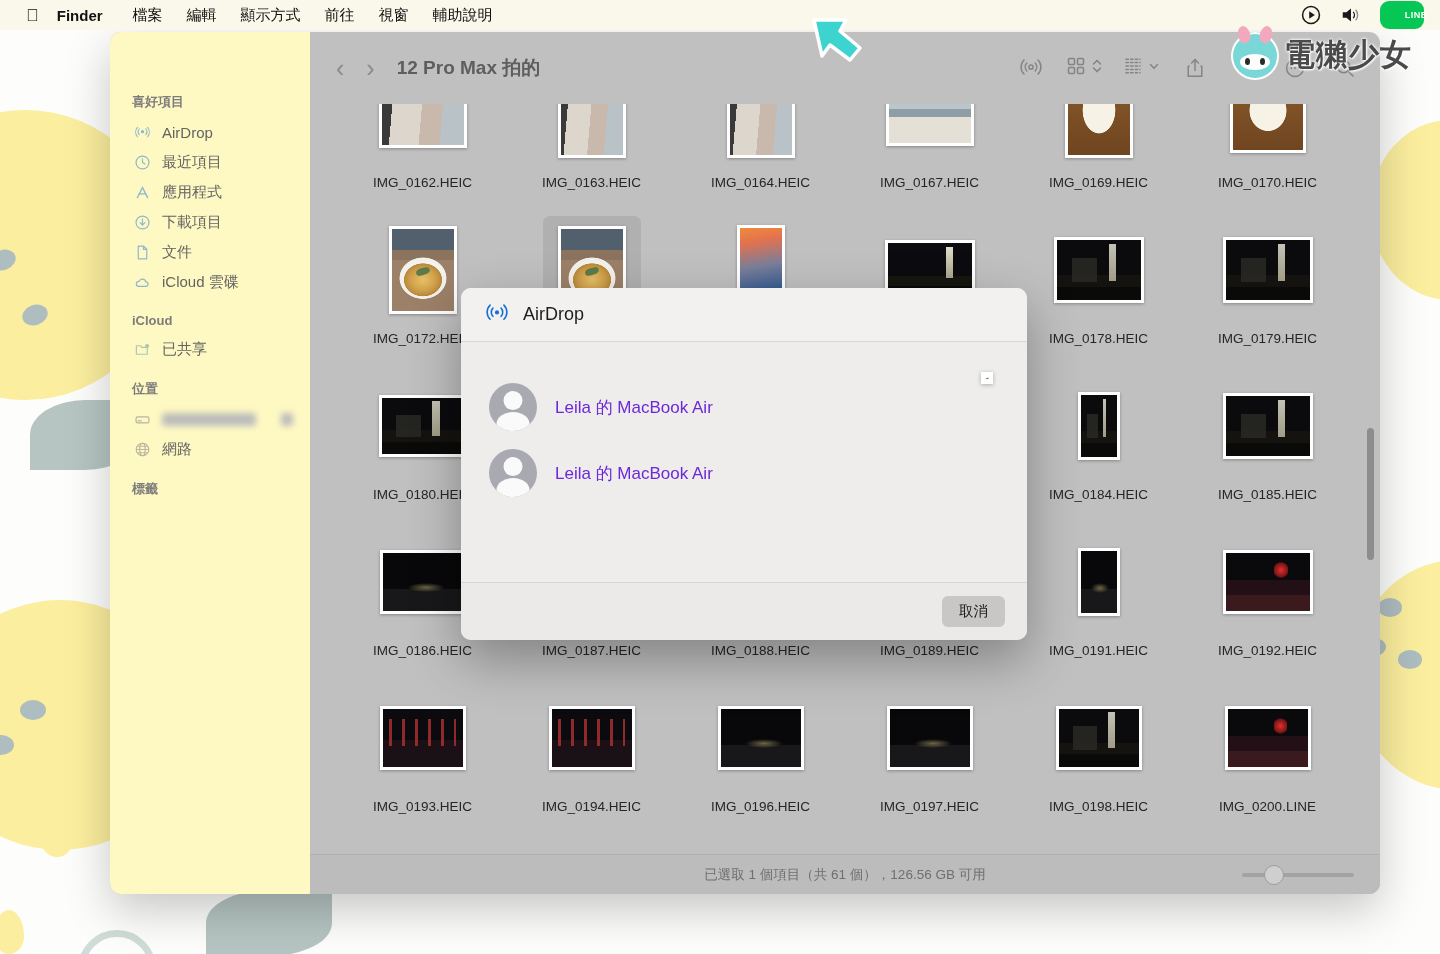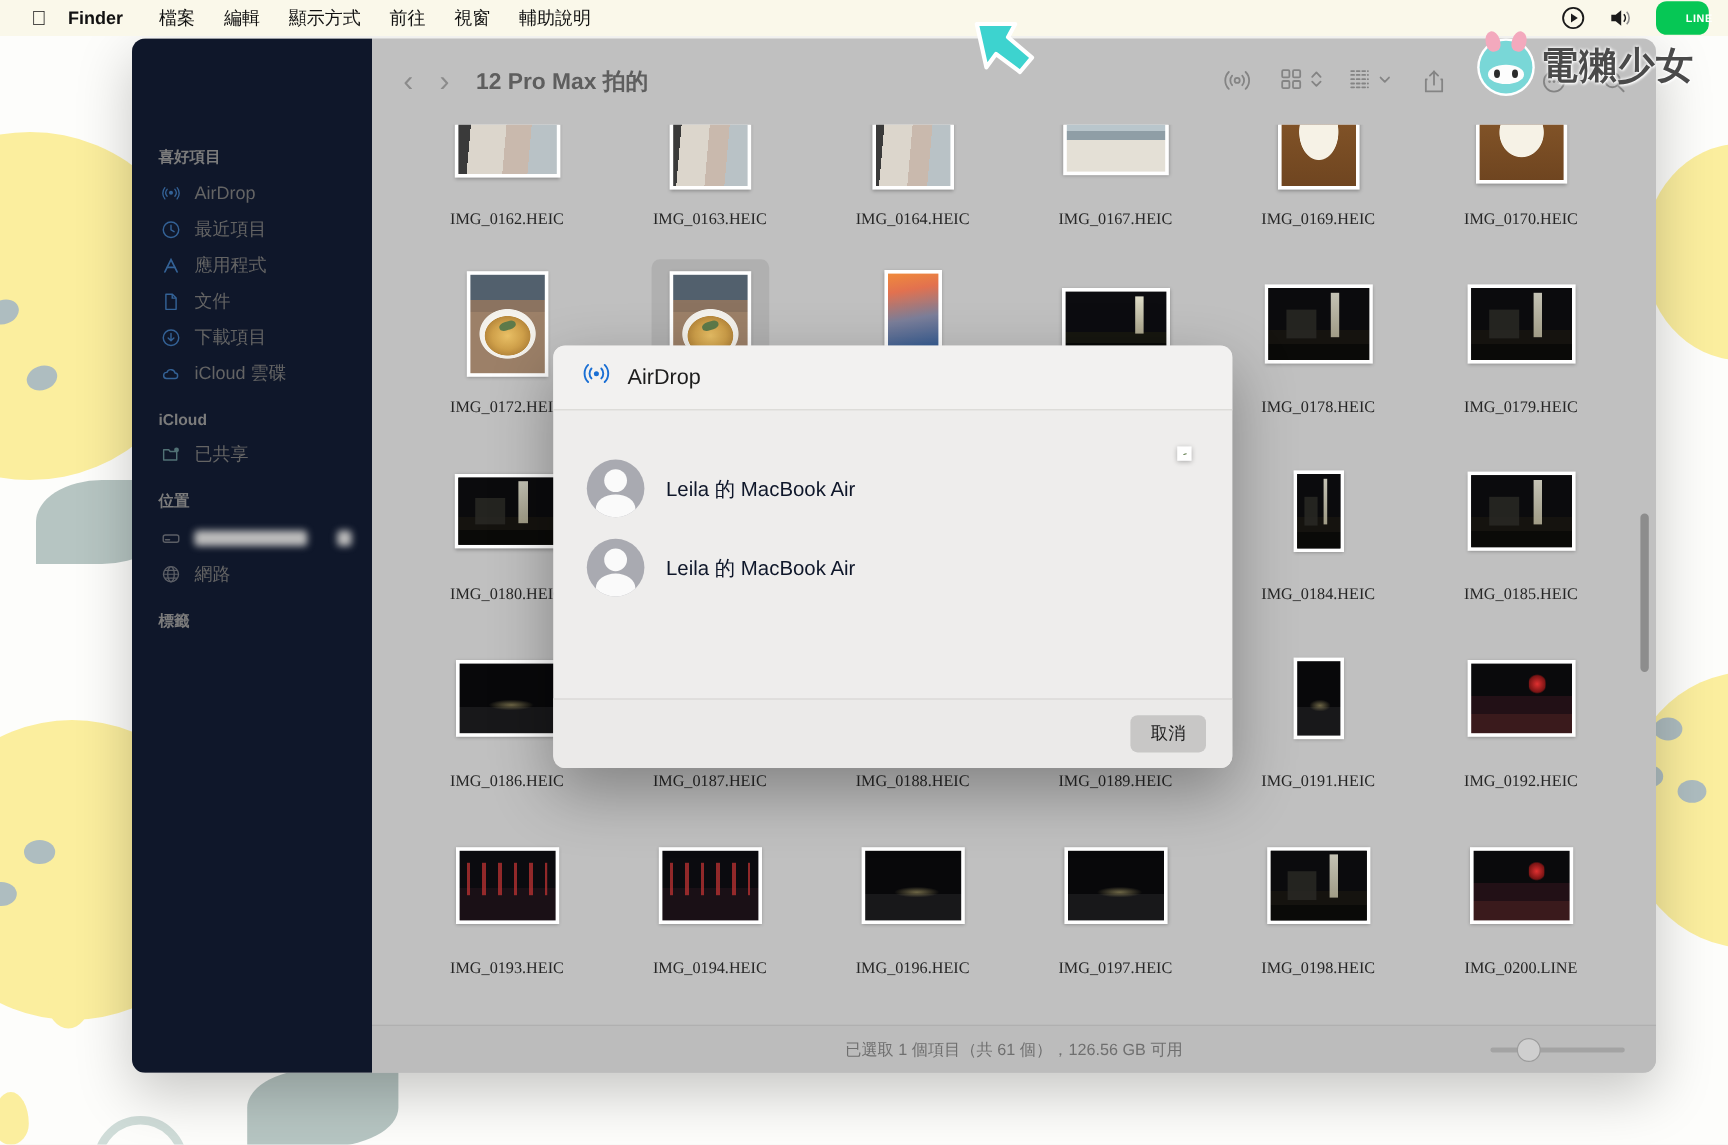--- a/index.html
+++ b/index.html
@@ -88,22 +88,22 @@
     box-shadow: 0 16px 46px rgba(0,0,0,.22);
     overflow: hidden;
     display: flex; flex-direction: column;
     z-index: 20;
   }
   #finder-body { display: flex; flex: 1; min-height: 0; }
 
   
   #sidebar {
     width: 200px;
-    background: #0f172a;
-    padding-top: 74px;
+    background: #fef9c3;
+    padding-top: 45px;
     flex-shrink: 0;
   }
   .side-head {
     font-size: 13px; font-weight: bold;
     color: #7c7c7c;
     padding: 16px 0 6px 22px;
   }
   .side-item {
     display: flex; align-items: center;
     height: 30px; padding-left: 24px;
@@ -185,21 +185,21 @@
   .fname {
     font-size: 13.5px; color: #262626;
     margin-top: 9px;
     white-space: nowrap;
   }
   .cell.selected .sel-bg {
     position: absolute;
     background: #b0b0b0;
     border-radius: 7px;
   }
-  .cell { position: relative; font-family: Liberation Serif, serif; }
+  .cell { position: relative; }
   .sel-bg {
     position: absolute; left: 50%; transform: translateX(-50%);
     top: 4px; width: 98px; height: 96px;
     background: #adadad; border-radius: 7px;
   }
 
   
   .im-pasta {
     background:
       radial-gradient(ellipse 52% 34% at 50% 62%, #e9c066 0%, #cfa04a 40%, #b8893c 58%, rgba(184,137,60,0) 60%),
@@ -330,21 +330,21 @@
   .avatar::before {
     content:""; position:absolute; left:50%; top:17%;
     transform:translateX(-50%);
     width:19px; height:19px; border-radius:50%; background:#fafafa;
   }
   .avatar::after {
     content:""; position:absolute; left:50%; bottom:-5px;
     transform:translateX(-50%);
     width:33px; height:24px; border-radius:50% 50% 0 0; background:#fafafa;
   }
-  .ad-name { font-size: 17px; color: #0f172a; white-space: nowrap; }
+  .ad-name { font-size: 17px; color: #6d28d9; white-space: nowrap; }
   #ad-preview {
     position: absolute; right: 34px; top: 30px;
     background: #fff; padding: 6px;
     box-shadow: 0 1px 4px rgba(0,0,0,.28);
   }
   #ad-preview .img { width: 86px; height: 110px; }
   #ad-footer {
     height: 58px; flex-shrink: 0;
     background: #ebeae9;
     border-top: 1px solid #d7d6d4;
@@ -486,35 +486,35 @@
                 <path d="M4 16 L10 4 L16 16" fill="none" stroke="#4a90d9" stroke-width="1.6" stroke-linecap="round"></path>
                 <path d="M6.4 11.6h7.2" stroke="#4a90d9" stroke-width="1.6" stroke-linecap="round"></path>
               </svg>
           </span>
           <span class="side-label">應用程式</span>
         </div>
 
         <div class="side-item">
           <span class="side-ico">
             <svg viewBox="0 0 20 20" width="17" height="17">
+                <circle cx="10" cy="10" r="7.6" fill="none" stroke="#4a90d9" stroke-width="1.4"></circle>
+                <path d="M10 5.8v7M7.2 10.2 10 13 12.8 10.2" fill="none" stroke="#4a90d9" stroke-width="1.4" stroke-linecap="round" stroke-linejoin="round"></path>
+              </svg>
+          </span>
+          <span class="side-label">下載項目</span>
+        </div>
+
+        <div class="side-item">
+          <span class="side-ico">
+            <svg viewBox="0 0 20 20" width="17" height="17">
                 <path d="M5 2.6h6.4L15 6.2V17.4H5Z" fill="none" stroke="#4a90d9" stroke-width="1.4" stroke-linejoin="round"></path>
                 <path d="M11.2 2.6v3.8H15" fill="none" stroke="#4a90d9" stroke-width="1.4"></path>
               </svg>
           </span>
           <span class="side-label">文件</span>
-        </div>
-
-        <div class="side-item">
-          <span class="side-ico">
-            <svg viewBox="0 0 20 20" width="17" height="17">
-                <circle cx="10" cy="10" r="7.6" fill="none" stroke="#4a90d9" stroke-width="1.4"></circle>
-                <path d="M10 5.8v7M7.2 10.2 10 13 12.8 10.2" fill="none" stroke="#4a90d9" stroke-width="1.4" stroke-linecap="round" stroke-linejoin="round"></path>
-              </svg>
-          </span>
-          <span class="side-label">下載項目</span>
         </div>
 
         <div class="side-item">
           <span class="side-ico">
             <svg viewBox="0 0 20 20" width="17" height="17">
                 <path d="M5.6 14.6a3 3 0 0 1 .4-6 4.2 4.2 0 0 1 8 .6 2.7 2.7 0 0 1-.4 5.4Z" fill="none" stroke="#4a90d9" stroke-width="1.4" stroke-linejoin="round"></path>
               </svg>
           </span>
           <span class="side-label">iCloud 雲碟</span>
         </div>

